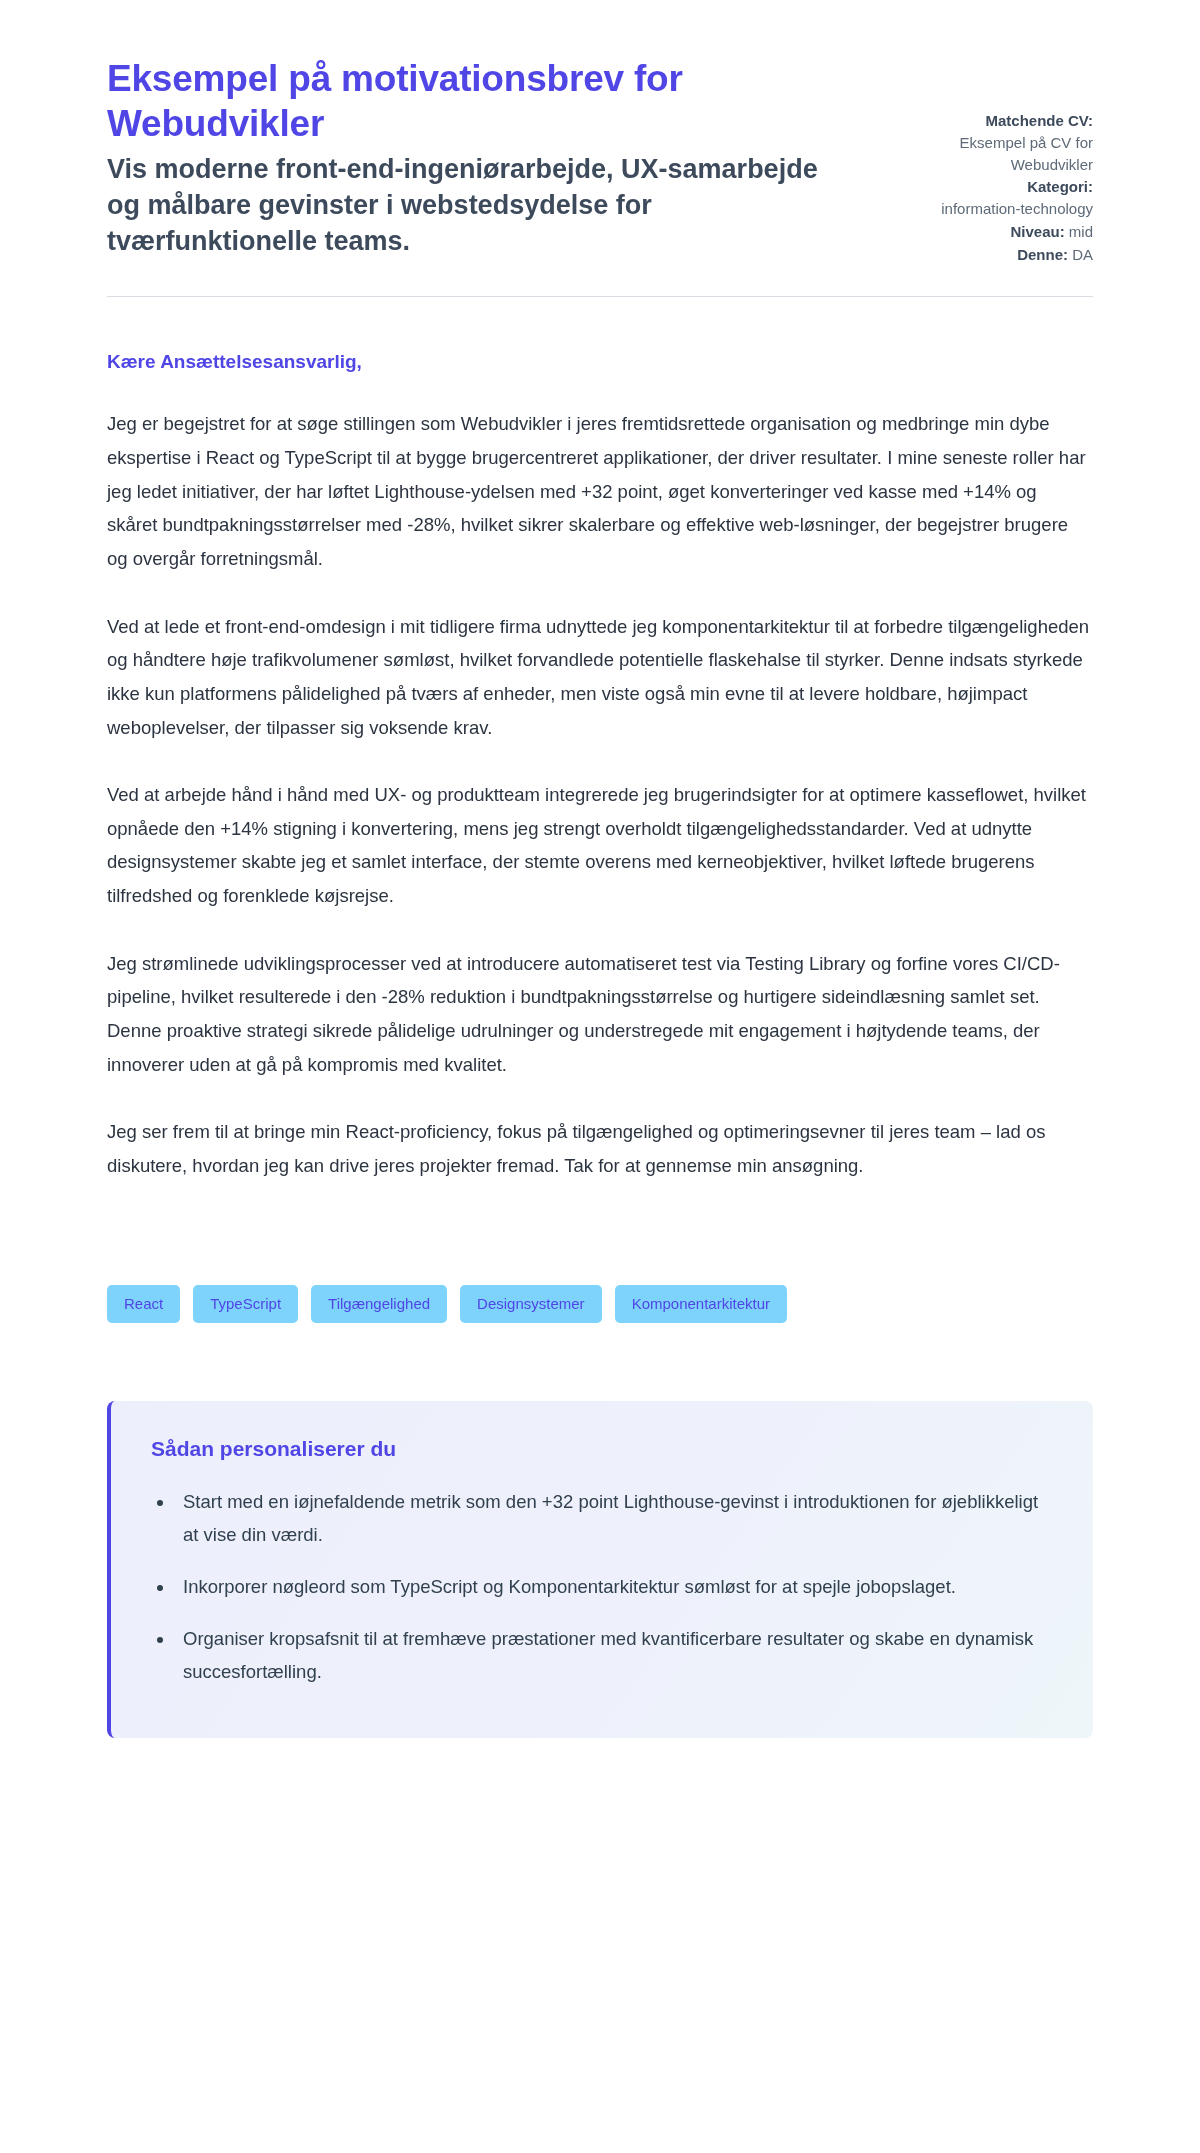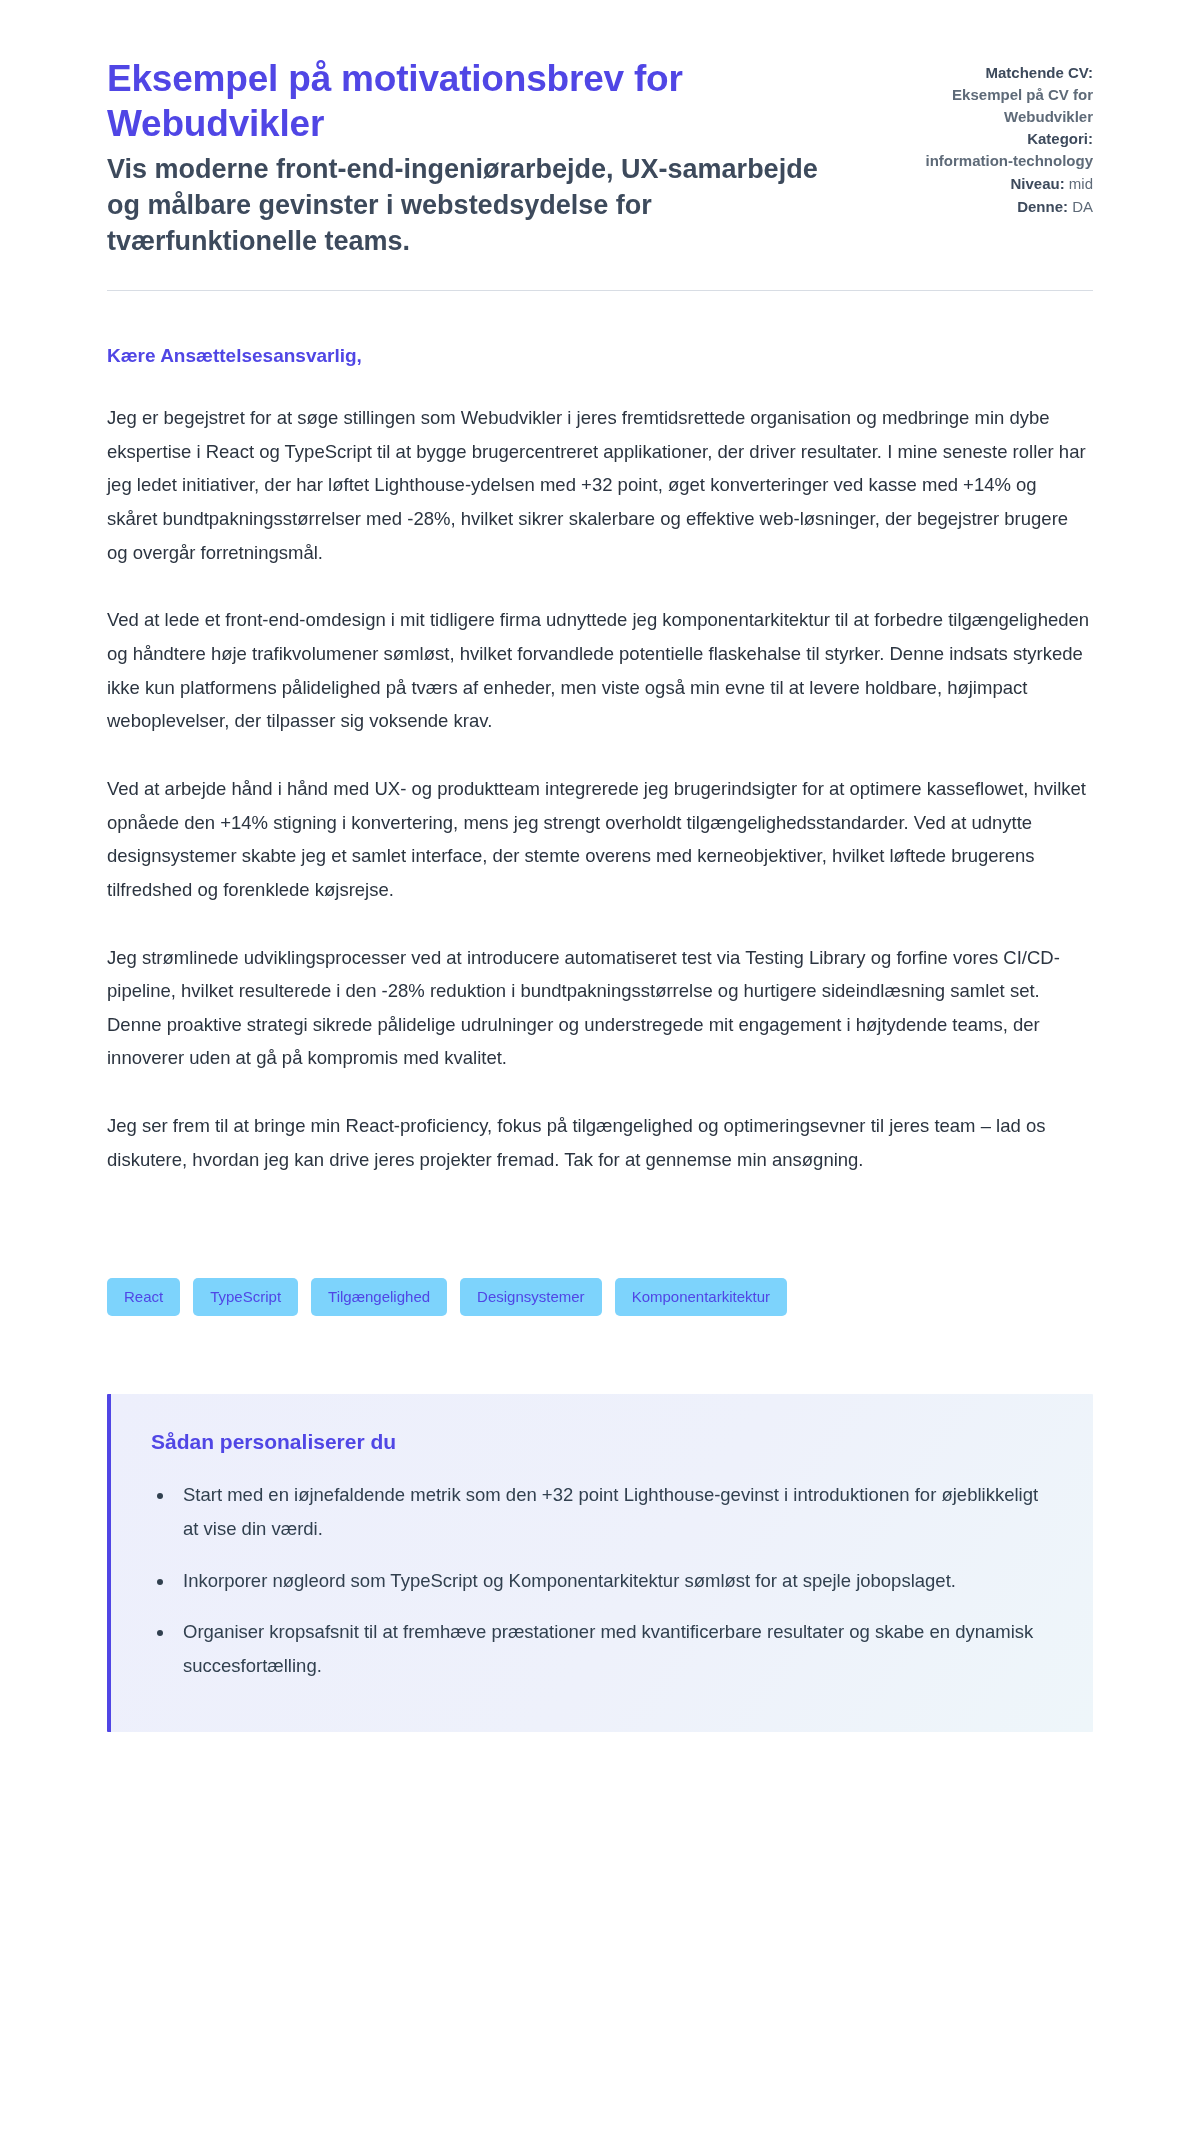--- a/index.html
+++ b/index.html
@@ -50,29 +50,30 @@
     color: #3d4a5c;
   }
   .header-meta {
     flex: 0 0 auto;
     width: 210px;
     text-align: right;
     font-size: 15px;
     line-height: 1.45;
     color: #55606e;
     padding-top: 6px;
+    margin-top: 48px;
   }
   .meta-row { margin-bottom: 1px; }
   .meta-label {
     font-weight: bold;
     color: #3d4a5c;
   }
   .meta-value { color: #5e6a78; }
   .meta-block .meta-label { display: block; }
-  .meta-block .meta-value { display: block; font-weight: bold; }
+  .meta-block .meta-value { display: block; }
 
   .header-rule {
     margin: 30px 107px 0 107px;
     height: 1px;
     background: #d8dde4;
   }
 
   
   .letter {
     padding: 54px 107px 0 107px;
@@ -122,21 +123,21 @@
     padding: 10px 17px;
     white-space: nowrap;
     line-height: 1.2;
   }
 
   
   .callout {
     margin: 78px 107px 0 107px;
     background: linear-gradient(125deg, #edeffc 0%, #eef1fb 55%, #eef6fa 100%);
     border-left: 4px solid #5046e5;
-    border-radius: 1px;
+    border-radius: 8px;
     padding: 36px 40px 38px 40px;
     box-sizing: border-box;
   }
   .callout-title {
     margin: 0 0 24px 0;
     font-size: 21px;
     font-weight: bold;
     color: #5046e5;
   }
   .callout-list {

